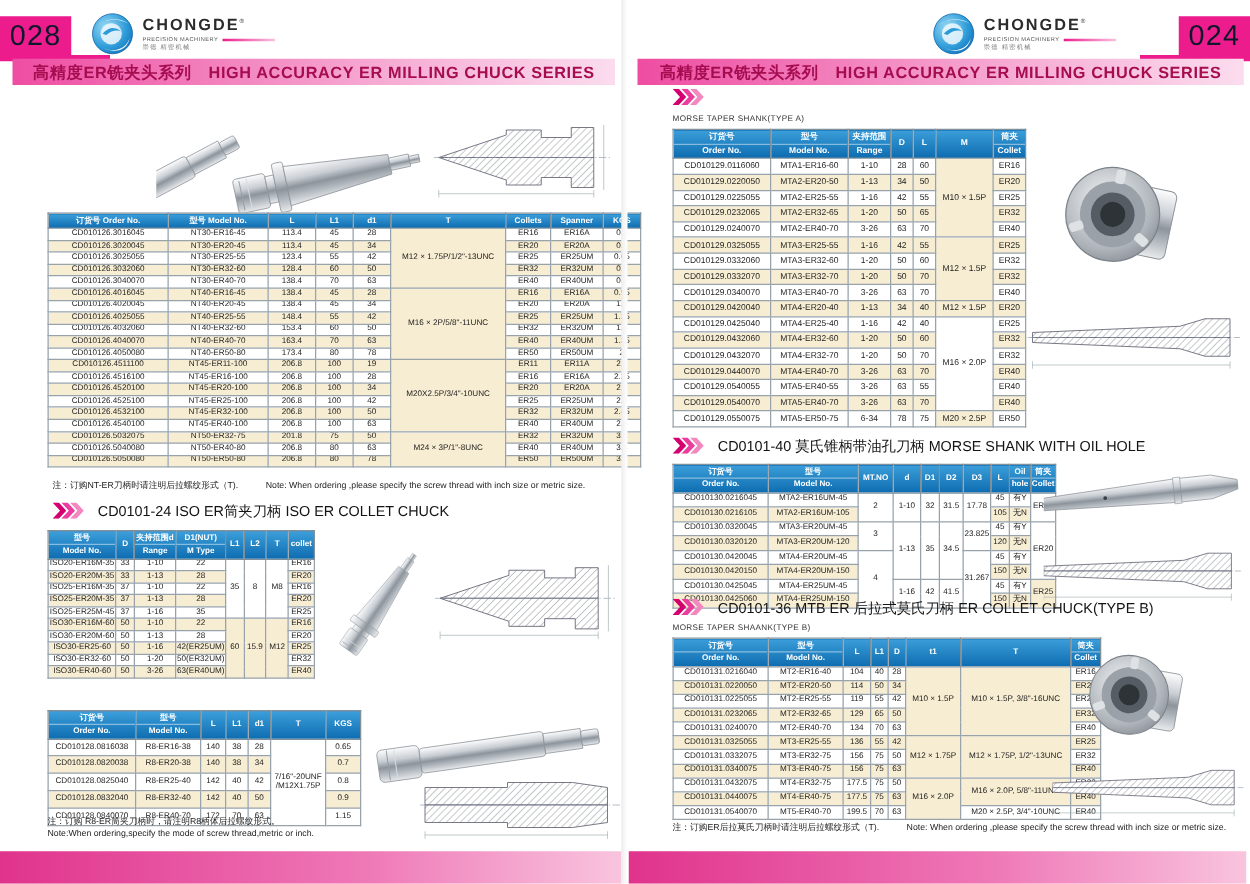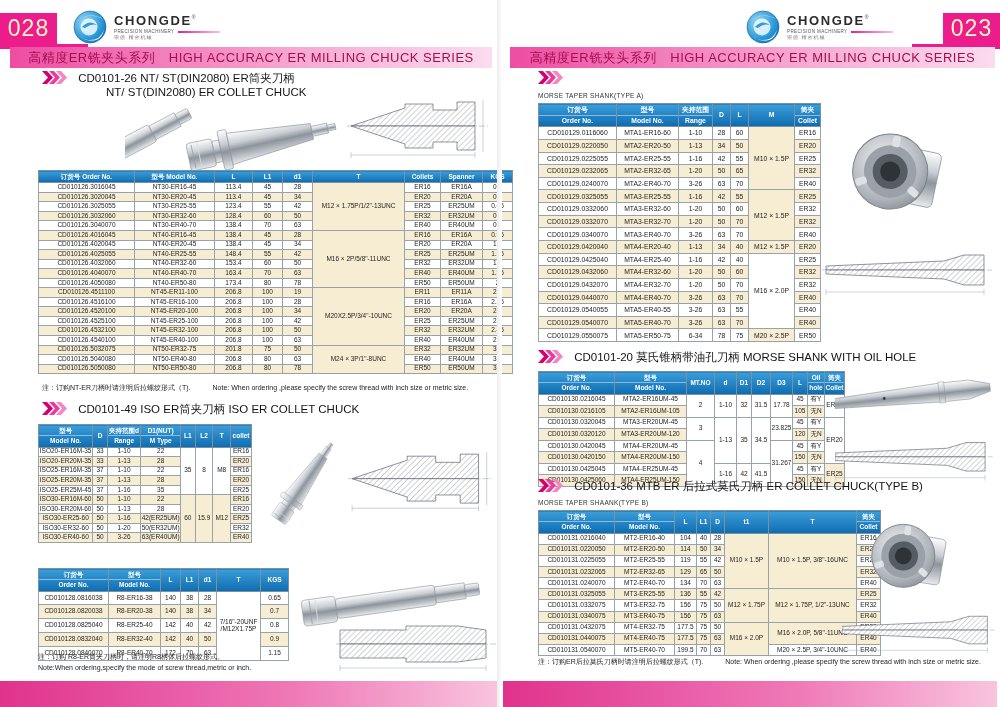--- a/index.html
+++ b/index.html
@@ -3,25 +3,25 @@
 <meta charset="utf-8">
 <style>
   html,body{margin:0;padding:0}
   body{width:1000px;height:707px;position:relative;overflow:hidden;background:#fff;
        font-family:"Liberation Sans",sans-serif;-webkit-font-smoothing:antialiased}
   .page{position:absolute;top:0;width:500px;height:707px}
   #pageL{left:0}#pageR{left:500px}
   .abs{position:absolute}
   .gutter{position:absolute;left:497px;top:0;width:5px;height:707px;
           background:linear-gradient(90deg,#ededed,#fff)}
-  .pagenum{background:#ec1c8d;color:#fef9c3;font-size:23px;letter-spacing:1px;
+  .pagenum{background:#ec1c8d;color:#0f172a;font-size:23px;letter-spacing:1px;
            display:flex;align-items:center;justify-content:center}
   .pagetail{background:#ec1c8d}
   .banner{background:linear-gradient(90deg,#ee4da2,#f6a9d2 60%,#fbdcee);
-          color:#a60d50;font-weight:normal;font-size:13px;letter-spacing:.5px;
+          color:#a60d50;font-weight:bold;font-size:13px;letter-spacing:.5px;
           display:flex;align-items:center;justify-content:center;white-space:nowrap}
   .sec-title{font-size:11.5px;color:#141414;white-space:nowrap}
   .sec-title .l2{padding-left:64px}
   .chev{display:inline-block;vertical-align:-2px;margin-right:7px}
   .sub{font-size:6.5px;color:#333;letter-spacing:.3px}
   .note{font-size:7px;color:#222;white-space:nowrap}
   .note .en{margin-left:22px}
   .tblwrap{position:absolute}
   .ctable{border-collapse:collapse;table-layout:fixed;width:100%;color:#1c1c1c}
   .ctable th{background:linear-gradient(180deg,#3b9dd9,#0d6cb0);color:#fff;
@@ -153,30 +153,20 @@
       <div class="logo-sub">
           <span>PRECISION MACHINERY</span>
           <span class="pline"></span>
         </div>
       <div class="logo-cn">崇德 精密机械</div>
     </div>
   </div>
 
   <div class="abs banner" style="left:10px;top:47px;width:482px;height:21px">高精度ER铣夹头系列　HIGH ACCURACY ER MILLING CHUCK SERIES</div>
 
-  <div class="abs sec-title" style="left:42px;top:71px">
-    <span class="chev">
-      <svg width="26" height="13" viewBox="0 0 26 13">
-          <polygon points="0,0 5,0 11,6.5 5,13 0,13 6,6.5" fill="#d4006f"></polygon>
-          <polygon points="7,0 12,0 18,6.5 12,13 7,13 13,6.5" fill="#ea3d9e"></polygon>
-          <polygon points="14,0 19,0 25,6.5 19,13 14,13 20,6.5" fill="#f387c0"></polygon>
-        </svg></span>
-    <span>CD0101-26  NT/ ST(DIN2080) ER筒夹刀柄</span>
-    <div class="l2">NT/ ST(DIN2080) ER COLLET CHUCK</div>
-  </div>
 
   <svg class="art" style="left:125px;top:88px" width="372" height="82" viewBox="0 0 372 82">
     <use href="#g-cyl" transform="translate(-98,30) rotate(-28 120 20) scale(.95)"></use>
     <use href="#g-chuck" transform="translate(62,26) rotate(-12 75 28)"></use>
     <use href="#g-draw-a" transform="translate(222,6)"></use>
   </svg>
 
   <div class="tblwrap" style="left:38px;top:170px;width:422px">
       <table class="ctable" style="font-size: 6.5px; --pad: 0.8px;">
         <colgroup>
@@ -434,21 +424,21 @@
     <span>注：订购NT-ER刀柄时请注明后拉螺纹形式（T).</span><span class="en">Note: When ordering ,please specify the screw thread with inch size or metric size.</span>
   </div>
 
   <div class="abs sec-title" style="left:42px;top:402px">
     <span class="chev">
       <svg width="26" height="13" viewBox="0 0 26 13">
           <polygon points="0,0 5,0 11,6.5 5,13 0,13 6,6.5" fill="#d4006f"></polygon>
           <polygon points="7,0 12,0 18,6.5 12,13 7,13 13,6.5" fill="#ea3d9e"></polygon>
           <polygon points="14,0 19,0 25,6.5 19,13 14,13 20,6.5" fill="#f387c0"></polygon>
         </svg></span>
-    <span>CD0101-49  ISO ER筒夹刀柄  ISO ER COLLET CHUCK</span>
+    <span>CD0101-24  ISO ER筒夹刀柄  ISO ER COLLET CHUCK</span>
   </div>
 
   <div class="tblwrap" style="left:38px;top:424px;width:214px">
       <table class="ctable" style="font-size: 6.5px; --pad: 0.8px;">
         <colgroup>
           <col style="width: 52px;">
           <col style="width: 14px;">
           <col style="width: 32px;">
           <col style="width: 38px;">
           <col style="width: 14px;">
@@ -663,21 +653,21 @@
     <use href="#g-draw-b" transform="translate(44,58)"></use>
   </svg>
 
   <div class="abs note" style="left:38px;top:652px">注：订购 R8-ER筒夹刀柄时，请注明R8柄体后拉螺纹形式。</div>
   <div class="abs note" style="left:38px;top:664px">Note:When ordering,specify the mode of screw thread,metric or inch.</div>
 
   <div class="bbar" style="left:0;width:497px"></div>
 </div>
 
 <div class="page" id="pageR">
-  <div class="abs pagenum" style="left:443px;top:13px;width:57px;height:31px">023</div>
+  <div class="abs pagenum" style="left:443px;top:13px;width:57px;height:31px">024</div>
   <div class="abs pagetail" style="left:412px;top:44px;width:88px;height:5px"></div>
 
   <div class="abs logo" style="left:245px;top:8px">
     <svg width="38" height="40" viewBox="0 0 38 40">
         <use href="#g-logo"></use>
       </svg>
     <div class="logo-col">
       <div><span class="logo-name">CHONGDE</span><span class="reg">®</span></div>
       <div class="logo-sub">
           <span>PRECISION MACHINERY</span>
@@ -890,21 +880,21 @@
     <use href="#g-draw-c" transform="translate(14,128)"></use>
   </svg>
 
   <div class="abs sec-title" style="left:38px;top:350px">
     <span class="chev">
       <svg width="26" height="13" viewBox="0 0 26 13">
           <polygon points="0,0 5,0 11,6.5 5,13 0,13 6,6.5" fill="#d4006f"></polygon>
           <polygon points="7,0 12,0 18,6.5 12,13 7,13 13,6.5" fill="#ea3d9e"></polygon>
           <polygon points="14,0 19,0 25,6.5 19,13 14,13 20,6.5" fill="#f387c0"></polygon>
         </svg></span>
-    <span>CD0101-20  莫氏锥柄带油孔刀柄  MORSE SHANK WITH OIL HOLE</span>
+    <span>CD0101-40  莫氏锥柄带油孔刀柄  MORSE SHANK WITH OIL HOLE</span>
   </div>
 
   <div class="tblwrap" style="left:38px;top:371px;width:287px">
       <table class="ctable" style="font-size: 6.5px; --pad: 1.8px;">
         <colgroup>
           <col style="width: 76px;">
           <col style="width: 72px;">
           <col style="width: 28px;">
           <col style="width: 22px;">
           <col style="width: 15px;">

